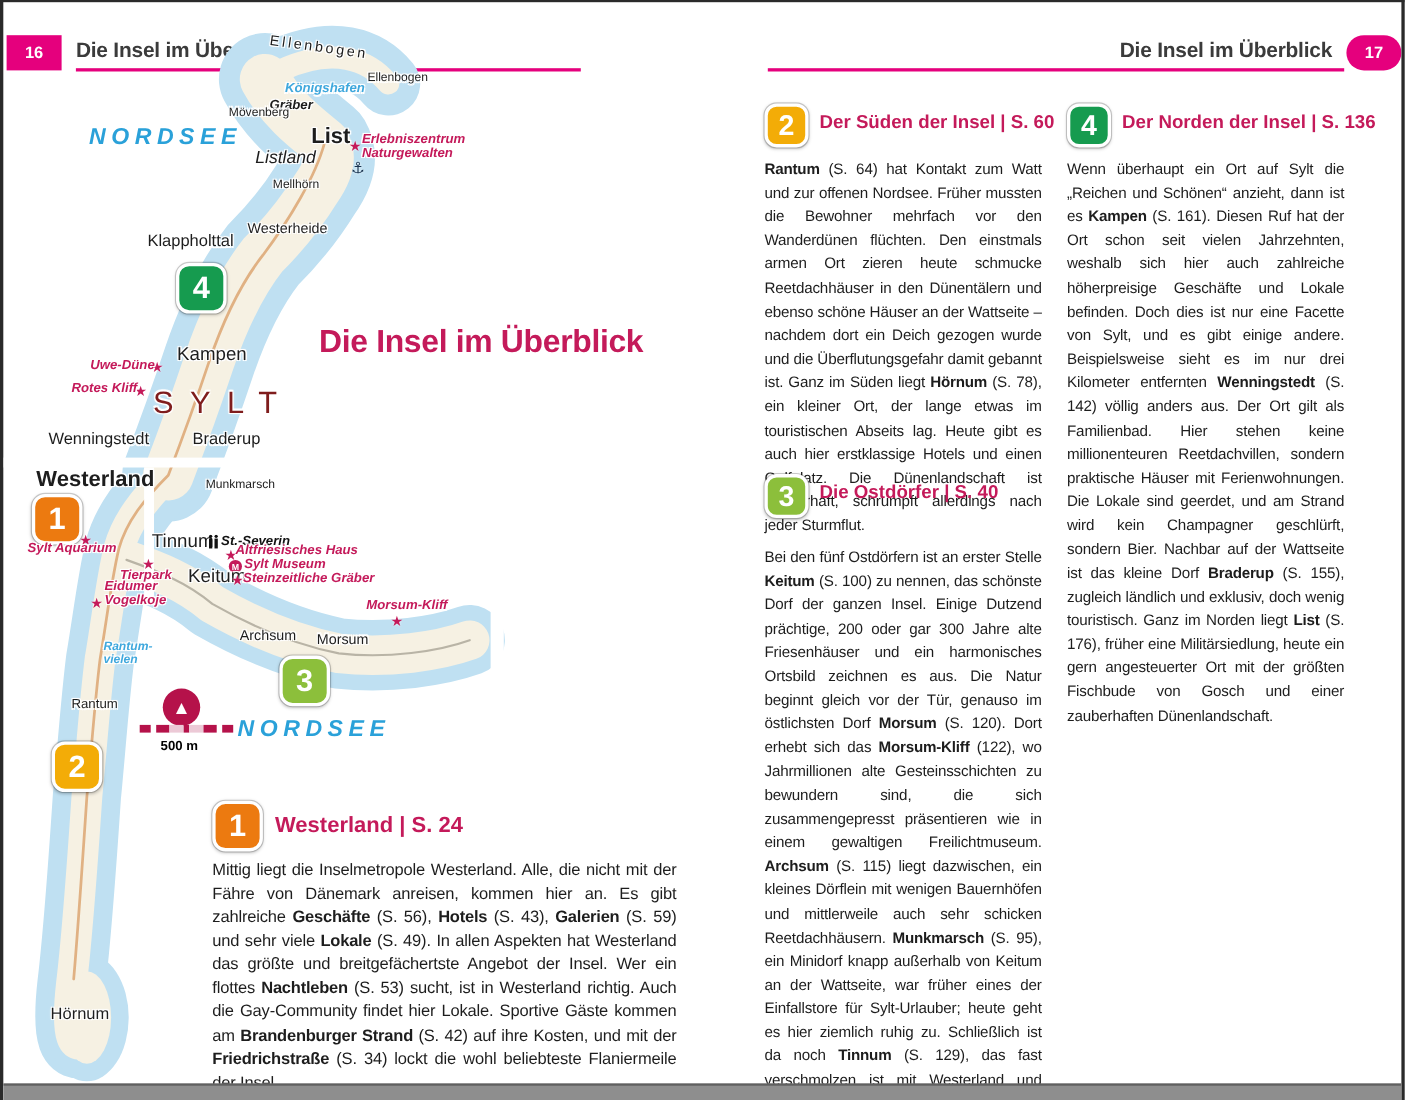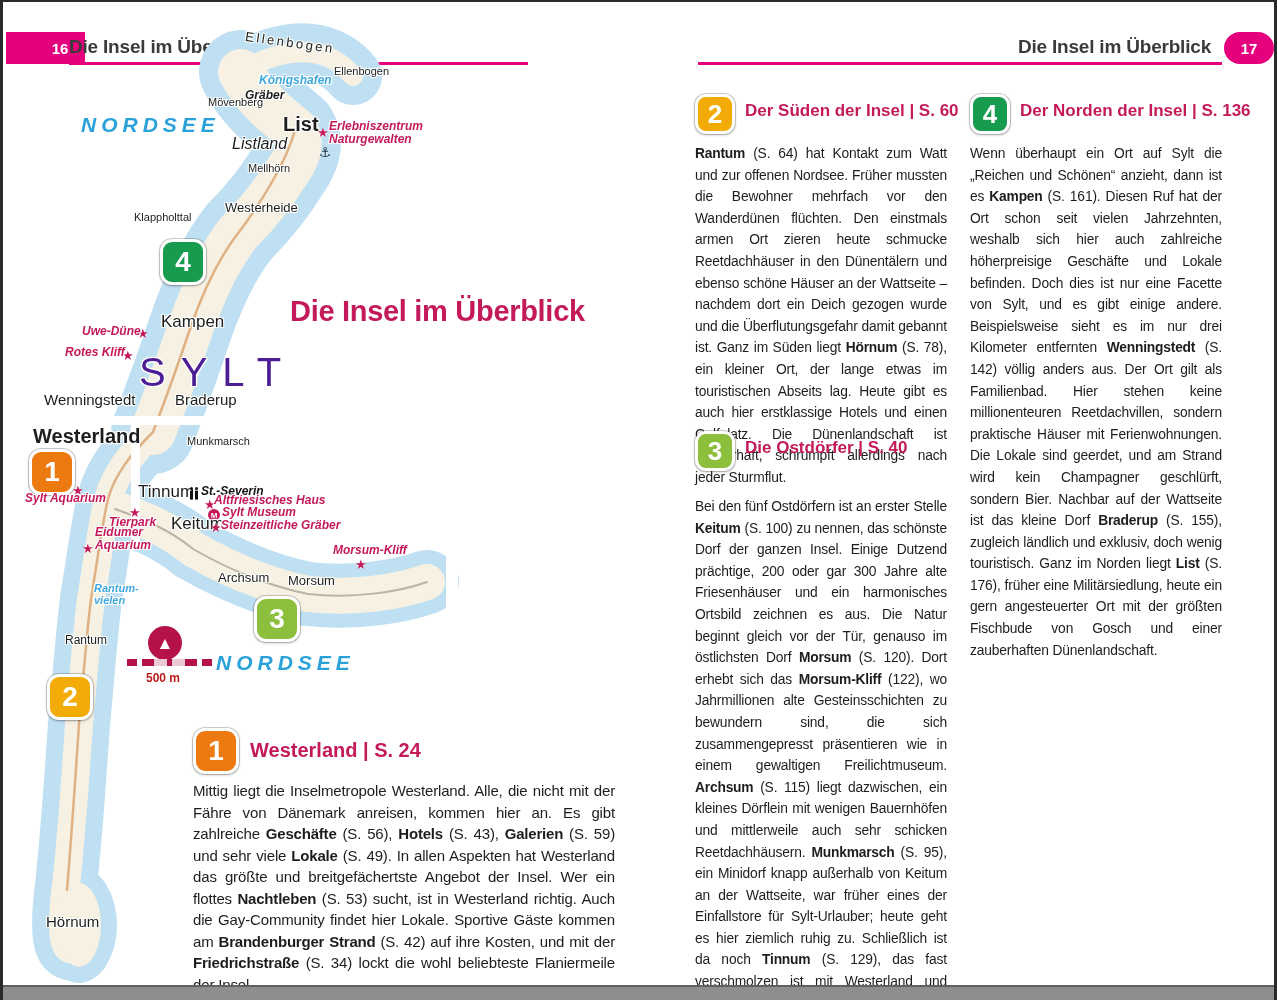--- a/index.html
+++ b/index.html
@@ -8,21 +8,21 @@
     position:relative; width:1277px; height:1000px; background:#fff;
     box-sizing:border-box; overflow:hidden;
     border-left:3px solid #2a2a2a; border-right:3px solid #2a2a2a; border-top:2px solid #2a2a2a;
     font-family:"Liberation Sans","DejaVu Sans",sans-serif; color:#1d1d1d;
   }
   .bottom-bar{position:absolute;left:0;right:0;bottom:0;height:13px;background:#8e8e8e;border-top:2px solid #606060;}
 
   
   .pg-box{position:absolute;width:50px;height:32px;background:#e5007d;color:#fff;
     font-weight:700;font-size:15px;display:flex;align-items:center;justify-content:center;}
-  .pg-box-left{left:3px;top:30px;padding-left:29px;}
+  .pg-box-left{left:3px;top:30px;}
   .pg-box-right{left:1221px;top:30px;border-radius:16px;}
   .hdr-title{position:absolute;top:34px;font-size:19px;font-weight:700;color:#3b3b3b;letter-spacing:-0.2px;}
   .hdr-title-left{left:66px;}
   .hdr-title-right{left:900px;width:308px;text-align:right;}
   .hdr-rule{position:absolute;height:3px;background:#e5007d;top:60px;}
   .hdr-rule-left{left:66px;width:459px;}
   .hdr-rule-right{left:695px;width:524px;}
 
   
   .map-svg{position:absolute;left:0;top:18px;width:637px;height:982px;}
@@ -41,26 +41,26 @@
   .ellen-place{left:331px;top:64px;font-size:11px;}
   .uthoern{left:242px;top:87px;font-size:12px;font-style:italic;font-weight:700;}
   .moevenberg{left:205px;top:95px;font-size:11px;}
   .list{left:280px;top:112px;font-size:20px;font-weight:700;}
   .star-erlebnis{left:314px;top:124px;}
   .erlebnis{left:326px;top:118px;}
   .anchor-icon{position:absolute;left:316px;top:142px;font-size:14px;color:#16324f;text-shadow:0 0 2px #fff;}
   .listland{left:229px;top:134px;font-size:16px;font-style:italic;}
   .mellhoern{left:245px;top:161px;font-size:11px;}
   .westerheide{left:222px;top:199px;font-size:13px;}
-  .klappholttal{left:131px;top:210px;font-size:11px;}
+  .klappholttal{left:131px;top:210px;font-size:15px;}
   .map-title{left:287px;top:294px;font-size:29px;font-weight:700;color:#c41a5a;letter-spacing:-0.3px;}
   .uwe-duene{left:79px;top:323px;}   .star-uwe{left:134px;top:325px;}
   .kampen{left:158px;top:311px;font-size:17px;}
   .rotes-kliff{left:62px;top:344px;} .star-rotes{left:119px;top:347px;}
-  .sylt-name{left:136px;top:349px;font-size:40px;letter-spacing:15px;color:#4c1d95;}
+  .sylt-name{left:136px;top:349px;font-size:28px;letter-spacing:15px;color:#7f1d1d;}
   .wenningstedt{left:41px;top:390px;font-size:15px;}
   .braderup{left:172px;top:390px;font-size:15px;}
   .westerland{left:30px;top:424px;font-size:20px;font-weight:700;}
   .munkmarsch{left:184px;top:434px;font-size:11px;}
   .star-aq{left:69px;top:482px;}     .aquarium{left:22px;top:490px;}
   .tinnum{left:135px;top:481px;font-size:17px;}
   .church-icon{position:absolute;left:186px;top:484px;}
   .st-severin{left:198px;top:483px;font-size:12px;font-weight:700;font-style:italic;color:#111;}
   .star-alt{left:201px;top:496px;}   .altfries{left:211px;top:492px;}
   .mus-icon{position:absolute;left:205px;top:507px;width:12px;height:12px;background:#c41a5a;border-radius:50%;
@@ -90,21 +90,21 @@
 
   
   .compass{position:absolute;left:145px;top:624px;width:34px;height:34px;border-radius:50%;
     background:#b5124a;display:flex;align-items:center;justify-content:center;}
   .compass span{color:#fff;font-size:17px;line-height:1;}
   .scalebar{position:absolute;left:124px;top:657px;height:7px;display:flex;}
   .scalebar i{display:block;height:7px;}
   .sb1{width:10px;background:#b5124a;} .sbgap{width:5px;background:transparent;}
   .sb2{width:12px;background:#b5124a;} .sb3{width:13px;background:#ecc9d6;}
   .sb4{width:5px;background:#b5124a;}
-  .scale-label{position:absolute;left:143px;top:669px;font-size:12px;font-weight:700;color:#b91c1c;
+  .scale-label{position:absolute;left:143px;top:669px;font-size:12px;font-weight:700;color:#000000;
     text-shadow:0 0 2px #fff;}
 
   
   .sec-title{position:absolute;color:#c41a5a;font-weight:700;white-space:nowrap;}
   .sec1-chip{left:190px;top:726px;}
   .sec1-title{left:247px;top:737px;font-size:20px;}
   .sec1-body{position:absolute;left:190px;top:778px;width:422px;font-size:15px;line-height:21.5px;
     text-align:justify;letter-spacing:-0.15px;}
   .s2-chip{left:692px;top:92px;} .s2-title{left:742px;top:99px;font-size:17px;}
   .s2-body{position:absolute;left:692px;top:141px;width:252px;}
@@ -201,21 +201,21 @@
   <span class="mus-icon">M</span>
   <div class="mlbl sight sylt-museum">Sylt Museum</div>
   <div class="mlbl town keitum">Keitum</div>
   <span class="star star-gr">★</span>
   <div class="mlbl sight graeber">Steinzeitliche Gräber</div>
   <span class="star star-tier">★</span>
   <div class="mlbl sight tierpark">Tierpark</div>
   <span class="star star-eid">★</span>
   <div class="mlbl sight eidum">
     <div>Eidumer</div>
-    <div>Aquarium</div>
+    <div>Vogelkoje</div>
   </div>
   <div class="mlbl sight morsum-kliff">Morsum-Kliff</div>
   <span class="star star-mk">★</span>
 
   <div class="mlbl wlbl rantumbecken">
     <div>Rantum-</div>
     <div>vielen</div>
   </div>
   <div class="mlbl town archsum">Archsum</div>
   <div class="mlbl town morsum-town">Morsum</div>

